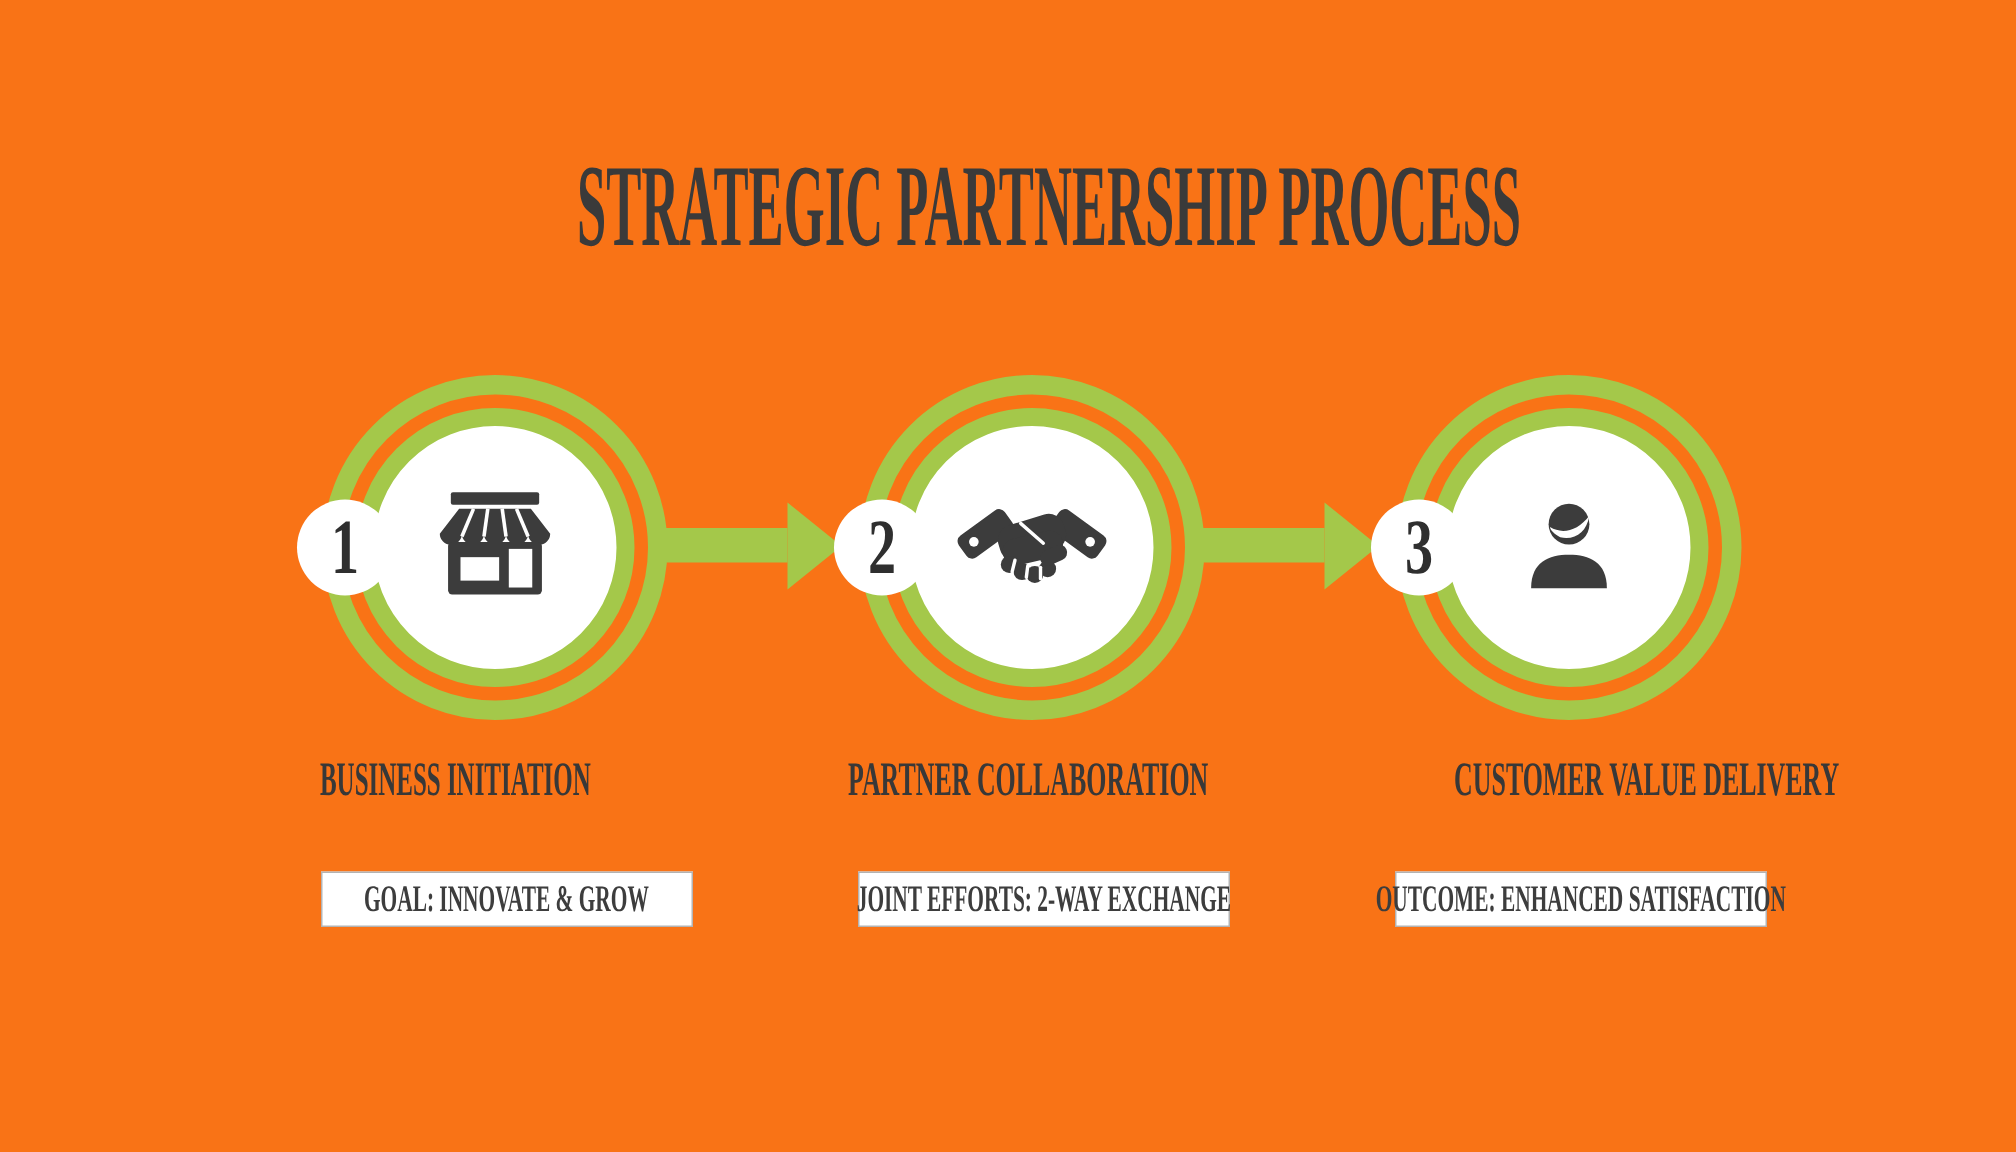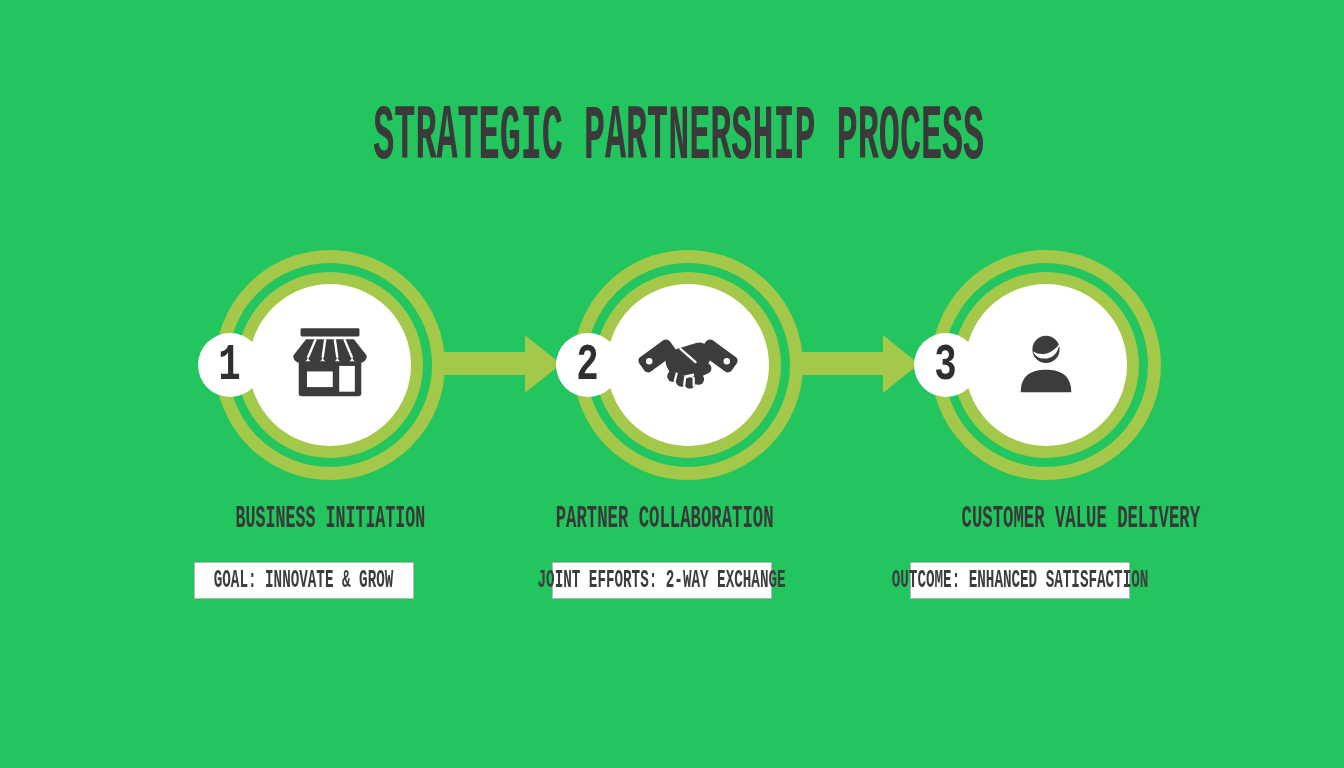--- a/index.html
+++ b/index.html
@@ -1,17 +1,17 @@
 <!DOCTYPE html>
 <html style="--accent: #a4c84a; --ink: #3b3b3b;"><head>
 <meta charset="utf-8">
 <style>
   html,body{margin:0;padding:0;background:#fcfcfc;}
-  .canvas{position:relative;width:1344px;height:768px;background:#22c55e;overflow:hidden;
-          font-family:Liberation Mono, monospace;color:var(--ink,#3b3b3b);}
+  .canvas{position:relative;width:1344px;height:768px;background:#f97316;overflow:hidden;
+          font-family:Liberation Serif, serif;color:var(--ink,#3b3b3b);}
   .sq{display:inline-block;white-space:nowrap;transform:scaleX(var(--sx,1));transform-origin:center;}
 
   .title{position:absolute;top:98px;left:0;width:1344px;text-align:center;
          font-size:78px;font-weight:bold;line-height:1;letter-spacing:0px;color:#3a3a3a;}
 
   .circle-wrap{position:absolute;top:250px;width:230px;height:230px;}
   .step1 .circle-wrap{left:215px;} .step2 .circle-wrap{left:573px;} .step3 .circle-wrap{left:931px;}
   .ring-outer{position:absolute;inset:0;border:13px solid var(--accent,#a4c84a);border-radius:50%;box-sizing:border-box;}
   .ring-inner{position:absolute;inset:22px;border:12px solid var(--accent,#a4c84a);border-radius:50%;
               box-sizing:border-box;background:#ffffff;}
@@ -20,28 +20,28 @@
          display:flex;align-items:center;justify-content:center;z-index:5;
          font-size:52px;font-weight:bold;color:#2f2f2f;}
 
   .arrow-shaft{position:absolute;top:352px;height:23px;width:82px;background:var(--accent,#a4c84a);z-index:2;}
   .arrow-head{position:absolute;top:335px;width:0;height:0;z-index:2;
               border-top:29px solid transparent;border-bottom:29px solid transparent;
               border-left:36px solid var(--accent,#a4c84a);}
   .arrow1 .arrow-shaft{left:443px;} .arrow1 .arrow-head{left:525px;}
   .arrow2 .arrow-shaft{left:801px;} .arrow2 .arrow-head{left:883px;}
 
-  .step-label{position:absolute;top:502px;width:400px;text-align:center;
+  .step-label{position:absolute;top:502px;width:400px;text-align:left;
               font-size:32px;font-weight:bold;line-height:34px;color:#383838;}
   .step1 .step-label{left:130px;} .step2 .step-label{left:463px;} .step3 .step-label{left:860px;}
 
-  .info-box{position:absolute;top:562px;width:220px;height:37px;box-sizing:border-box;
+  .info-box{position:absolute;top:581px;width:248px;height:37px;box-sizing:border-box;
             background:#ffffff;border:1px solid #b3b3b3;
             display:flex;align-items:center;justify-content:center;
-            font-size:25px;font-weight:bold;color:#3d3d3d;}
+            font-size:25px;font-weight:bold;color:#3d3d3d;margin-left:20px;}
   .step1 .info-box{left:194px;} .step2 .info-box{left:552px;} .step3 .info-box{left:910px;}
 
   .ic{color:#3c3c3c;}
 </style>
 </head>
 <body>
 
 <div class="canvas">
 
   <div class="title">

